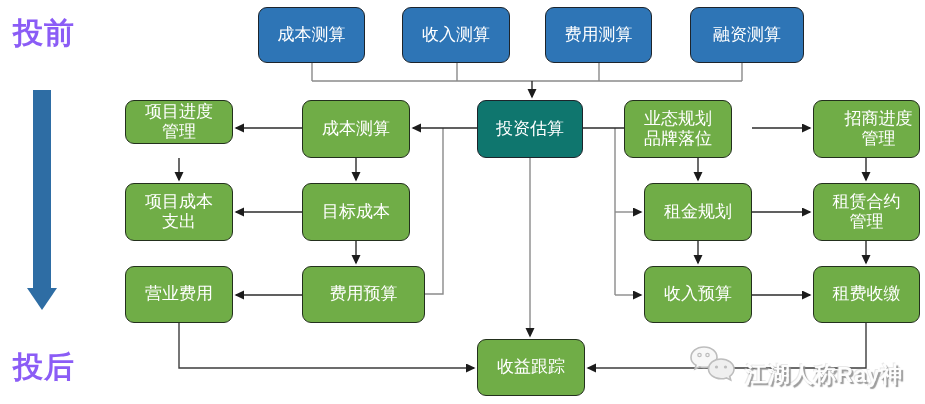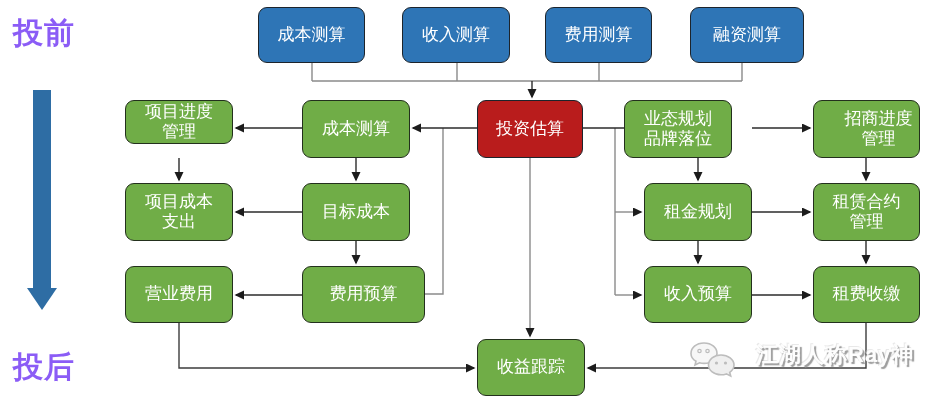--- a/index.html
+++ b/index.html
@@ -8,21 +8,21 @@
     font-family:"Liberation Sans","DejaVu Sans",sans-serif;
   }
   .wires{position:absolute;left:0;top:0;width:925px;height:404px;}
   .node{
     position:absolute;display:flex;align-items:center;justify-content:center;
     text-align:center;color:#ffffff;font-size:17px;line-height:1.18;
     white-space:pre-line;border:1.5px solid #1d242b;border-radius:9px;
     box-sizing:border-box;
   }
   .blue{background:#2E75B6;}
-  .blue-dark{background:#b91c1c;}
+  .blue-dark{background:#0f766e;}
   .green{background:#70AD47;border-color:#23301d;}
   
   #n-cost{left:258px;top:7px;width:107px;height:56px;}
   #n-income{left:402px;top:7px;width:108px;height:56px;}
   #n-expense{left:545px;top:7px;width:107px;height:56px;}
   #n-financing{left:690px;top:7px;width:114px;height:56px;}
   
   #n-proj-schedule{left:125px;top:100px;width:108px;height:44px;}
   #n-eng-plan{left:302px;top:100px;width:108px;height:58px;}
   #n-invest{left:477px;top:100px;width:106px;height:58px;}
@@ -41,21 +41,21 @@
   
   #n-revenue{left:477px;top:339px;width:108px;height:57px;}
   .side-label{
     position:absolute;left:13px;font-size:30px;font-weight:bold;color:#8b5cf6;
     letter-spacing:1px;
   }
   #lbl-pre{top:13px;}
   #lbl-post{top:347px;}
   .watermark{
     position:absolute;left:688px;top:340px;width:230px;height:50px;
-    display:flex;align-items:flex-start;gap:18px;pointer-events:none;
+    display:flex;align-items:flex-end;gap:7px;pointer-events:none;
   }
   .watermark-text{
     font-size:22px;font-weight:bold;color:#fdfdfd;letter-spacing:1px;
     text-shadow:2px 2px 1px rgba(145,145,145,0.9), -1px -1px 0 rgba(210,210,210,0.5);
     white-space:nowrap;
   }
 </style>
 </head>
 <body>
 

